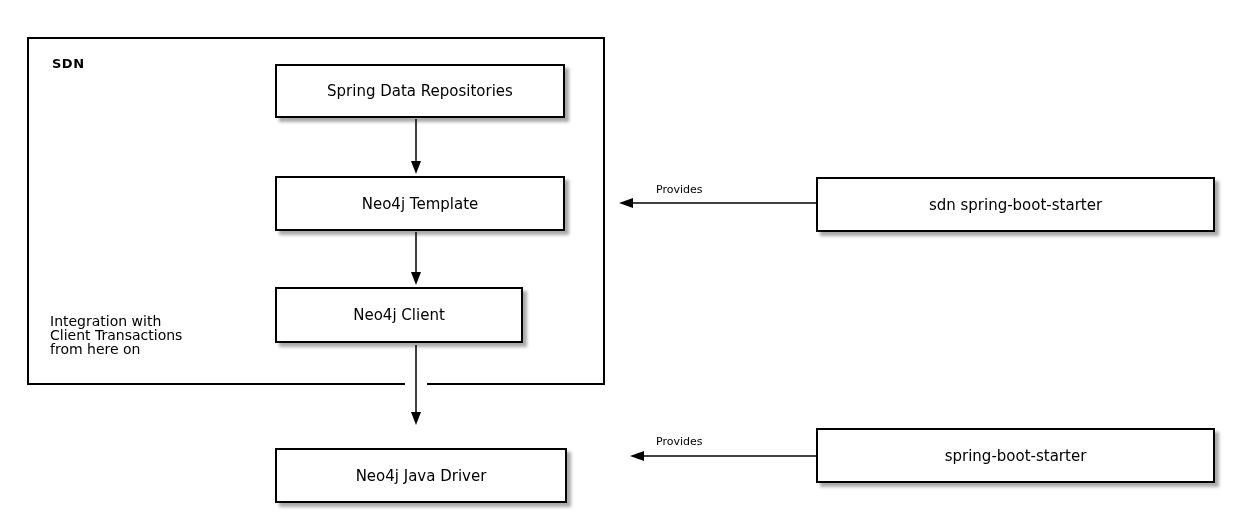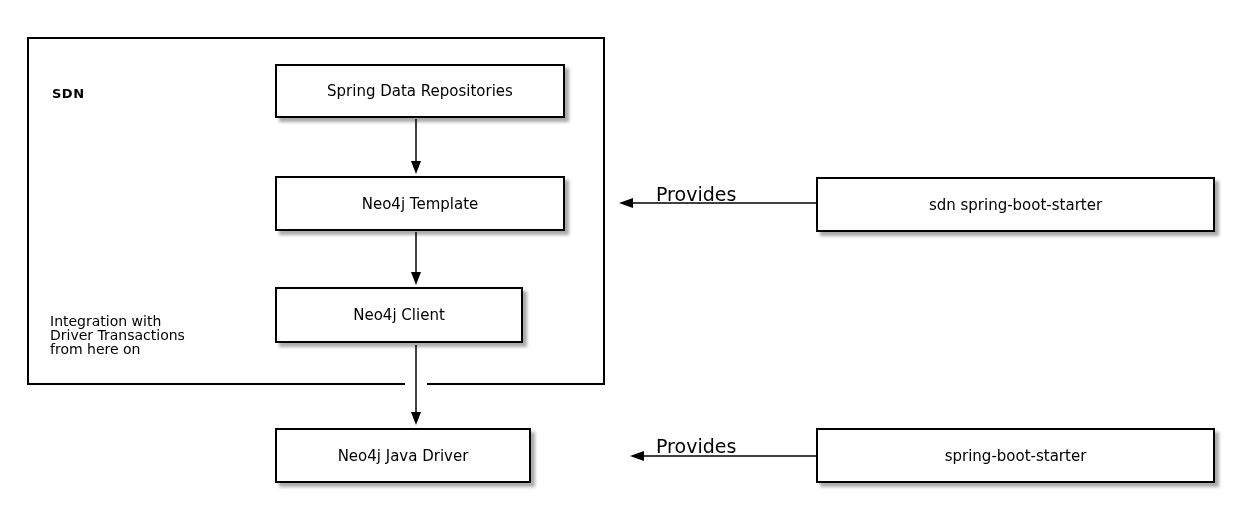--- a/index.html
+++ b/index.html
@@ -19,50 +19,49 @@
     width: 578px; height: 348px;
     border: 2px solid #000000;
     background: transparent;
   }
   .group-label {
     position: absolute;
     left: 23px; top: 17px;
     font-size: 13px;
     font-weight: bold;
     letter-spacing: 0.5px;
-    margin-top: 30px;
   }
   .node {
     position: absolute;
     background: #ffffff;
     border: 2px solid #000000;
     box-shadow: 4px 4px 3px rgba(125,125,125,0.65);
     display: flex;
     align-items: center;
     justify-content: center;
     font-size: 15px;
     white-space: nowrap;
   }
   #node-sdr       { left: 275px; top: 64px;  width: 290px; height: 54px; }
   #node-template  { left: 275px; top: 176px; width: 290px; height: 55px; text-align: center; }
   #node-client    { left: 275px; top: 287px; width: 248px; height: 56px; }
-  #node-driver    { left: 275px; top: 428px; width: 256px; height: 55px; }
+  #node-driver    { left: 275px; top: 448px; width: 292px; height: 55px; }
   #node-sdn-starter  { left: 816px; top: 177px; width: 399px; height: 55px; }
   #node-boot-starter { left: 816px; top: 428px; width: 399px; height: 55px; }
   .note {
     position: absolute;
     left: 50px; top: 290px;
     font-size: 14px;
     line-height: 14px;
     white-space: nowrap;
     margin-top: 24px;
   }
   .edge-label {
     position: absolute;
-    font-size: 19px;
+    font-size: 11px;
     white-space: nowrap;
   }
   #provides-top    { left: 656px; top: 183px; }
   #provides-bottom { left: 656px; top: 435px; }
   svg.edges {
     position: absolute;
     left: 0; top: 0;
     width: 1240px; height: 518px;
     pointer-events: none;
   }
@@ -95,21 +94,21 @@
   <div class="node" id="node-boot-starter">
     <span>spring-boot-starter</span>
   </div>
 
   <div class="node" id="node-sdn-starter">
     <span>sdn spring-boot-starter</span>
   </div>
 
   <div class="note">
     <div>Integration with</div>
-    <div>Driver Transactions</div>
+    <div>Client Transactions</div>
     <div>from here on</div>
   </div>
 
   <div class="edge-label" id="provides-top">Provides</div>
 
   <div class="edge-label" id="provides-bottom">Provides</div>
 
   <svg class="edges" viewBox="0 0 1240 518" xmlns="http://www.w3.org/2000/svg">
 
     <rect x="405" y="381" width="22" height="8" fill="#ffffff"></rect>

